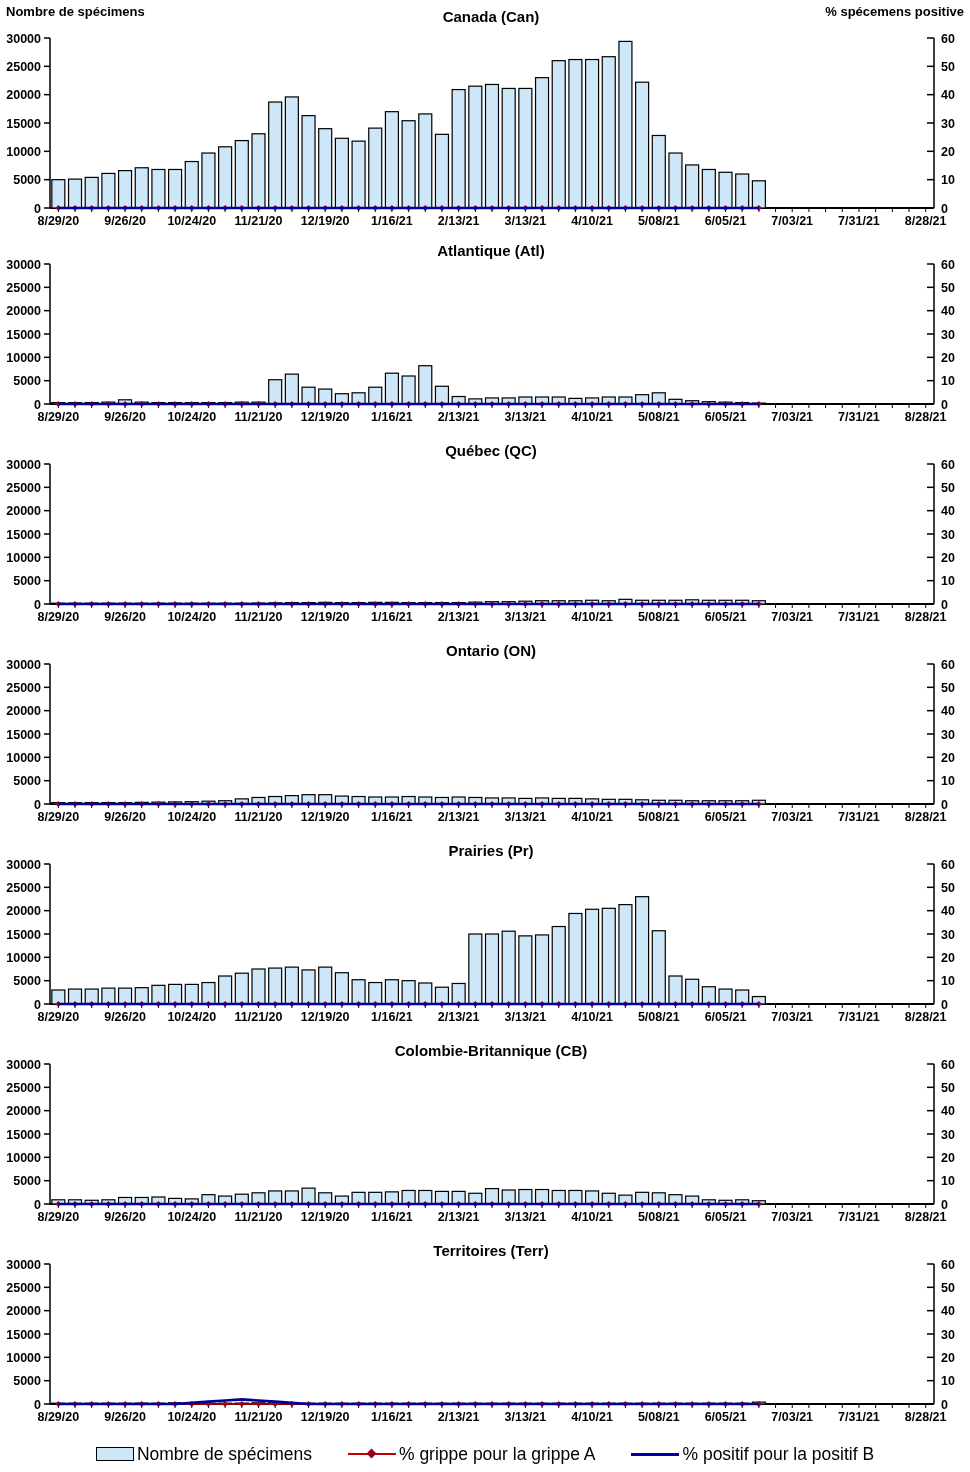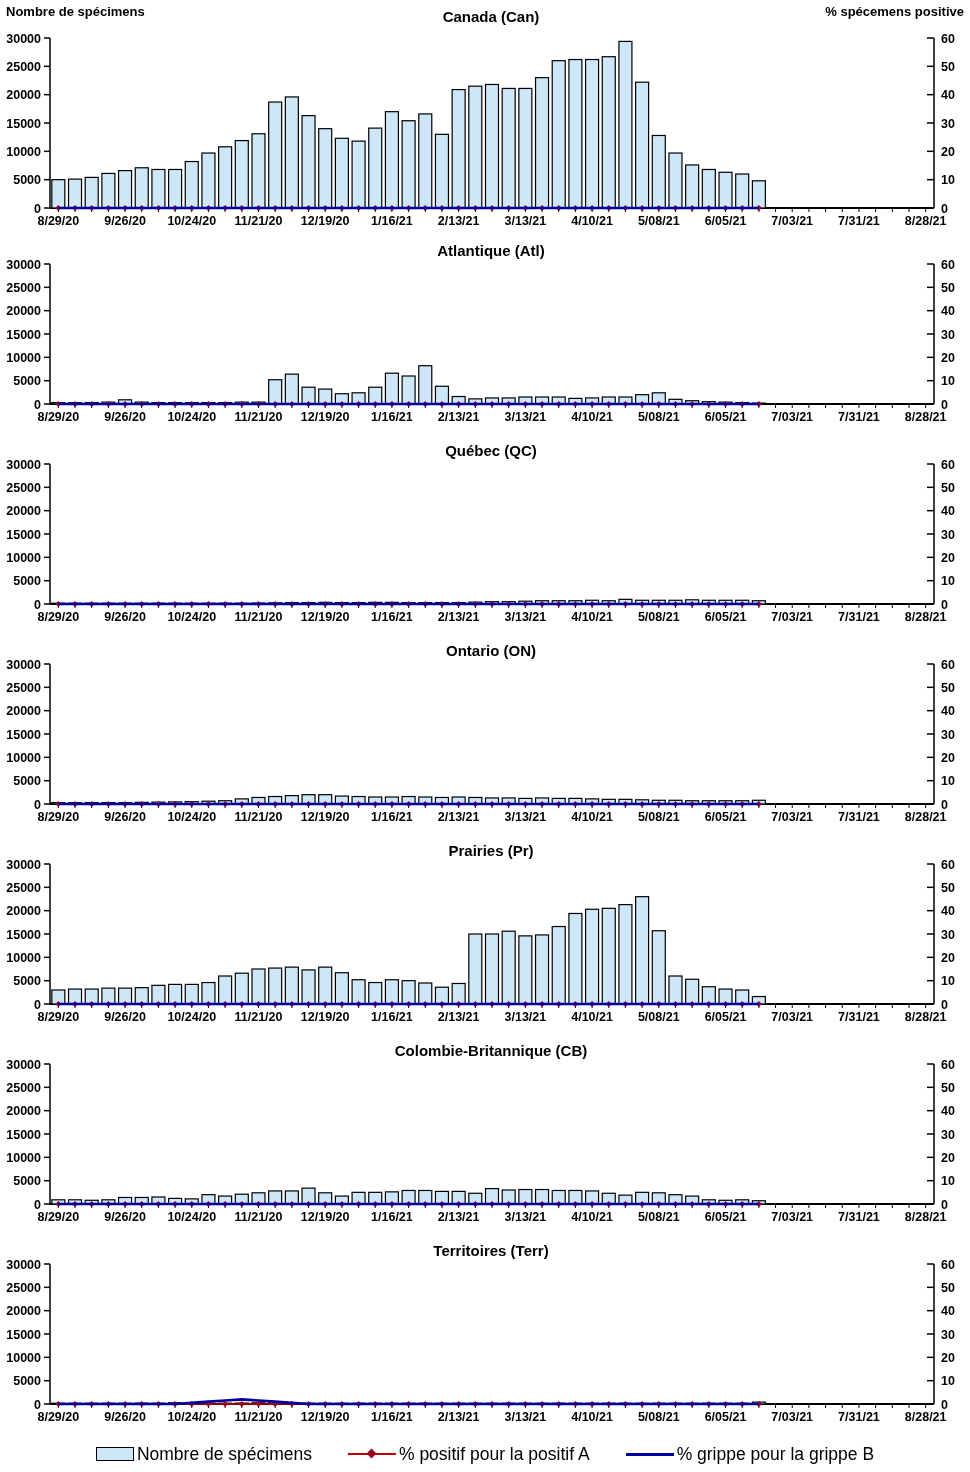--- a/index.html
+++ b/index.html
@@ -1401,20 +1401,20 @@
     </div>
   <div class="legend">
     <div class="leg-item">
       <span class="leg-swatch" style="background: rgb(205, 230, 248);"></span>
       <span class="leg-label">Nombre de spécimens</span>
     </div>
     <div class="leg-item">
       <span class="leg-line-a" style="background: rgb(192, 0, 0);">
           <span class="leg-diamond" style="background: rgb(153, 0, 34);"></span>
         </span>
-      <span class="leg-label">% positif pour la positif A</span>
+      <span class="leg-label">% grippe pour la grippe A</span>
     </div>
     <div class="leg-item">
       <span class="leg-line-b" style="background: rgb(0, 0, 160);"></span>
-      <span class="leg-label">% grippe pour la grippe B</span>
+      <span class="leg-label">% positif pour la positif B</span>
     </div>
   </div>
 </div>
 
 </body></html>

